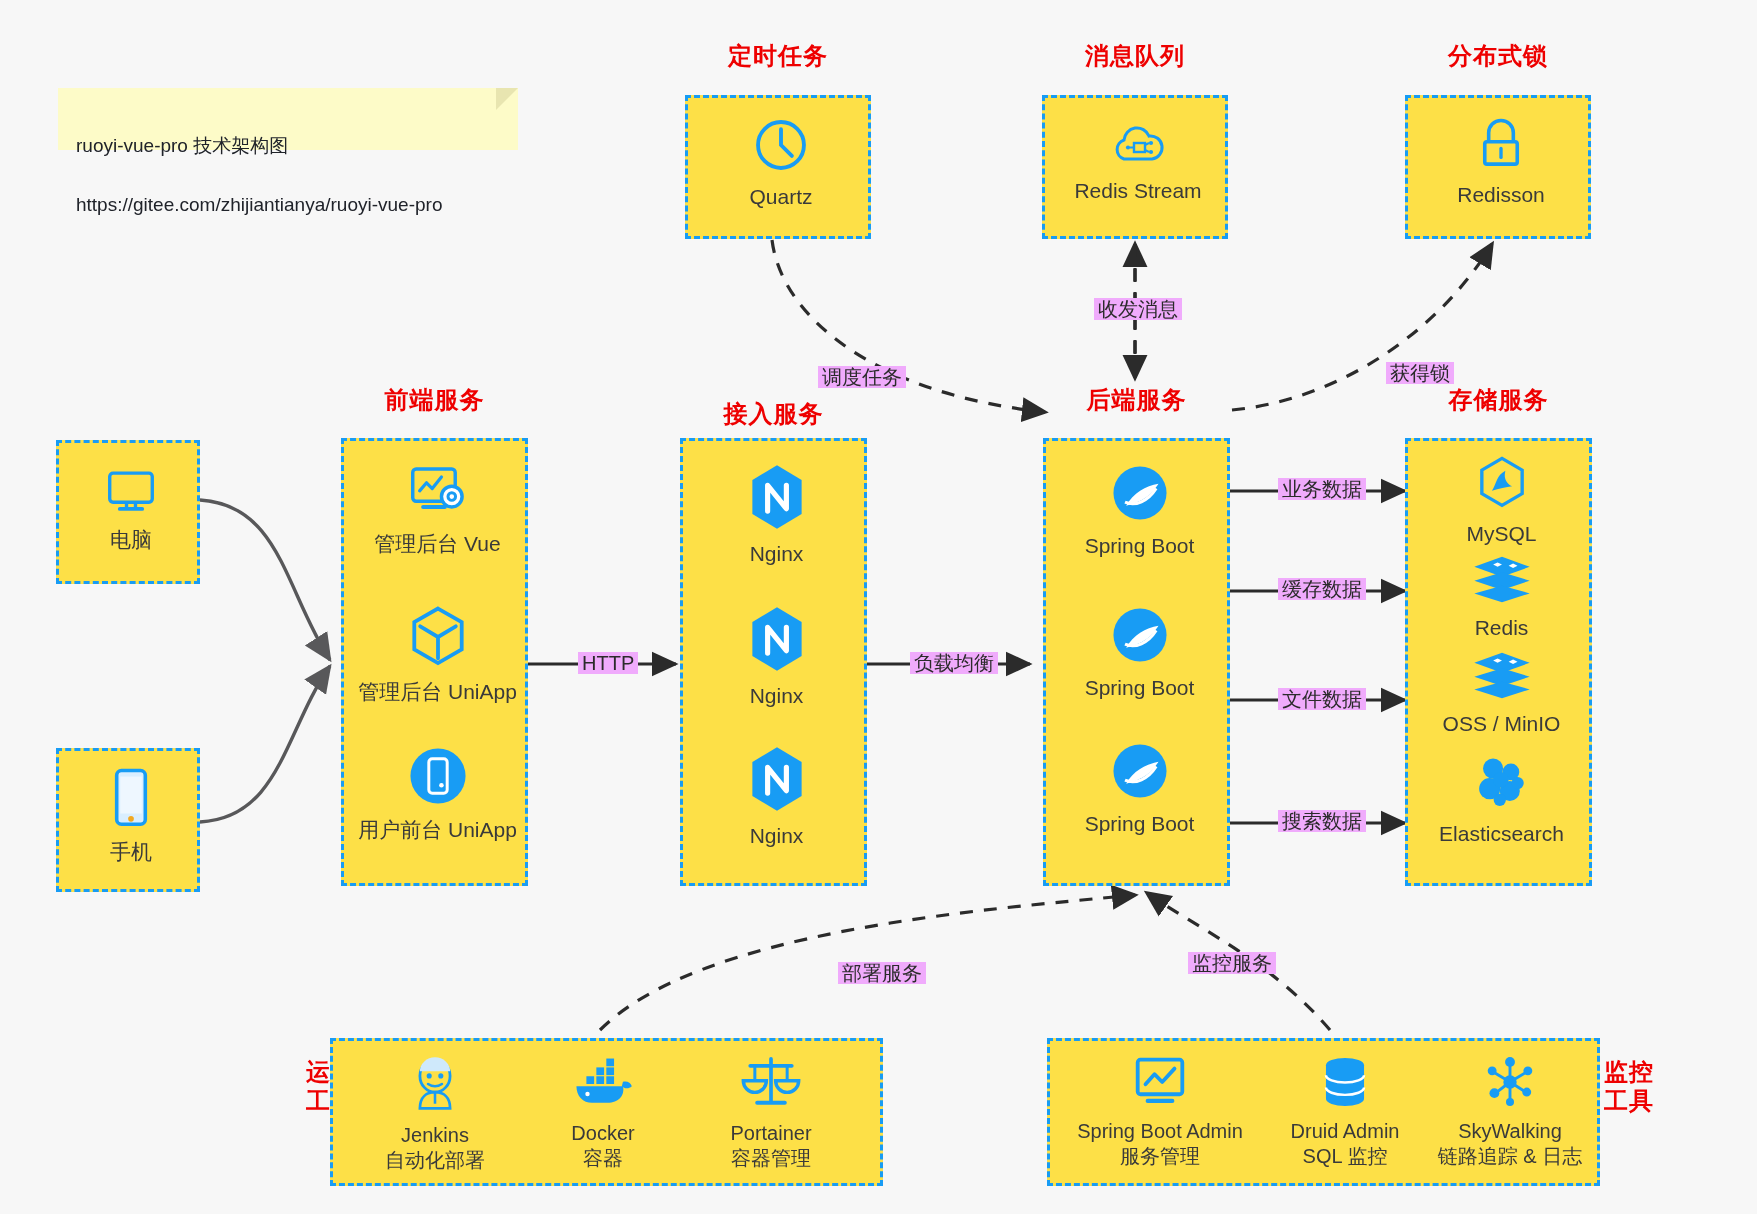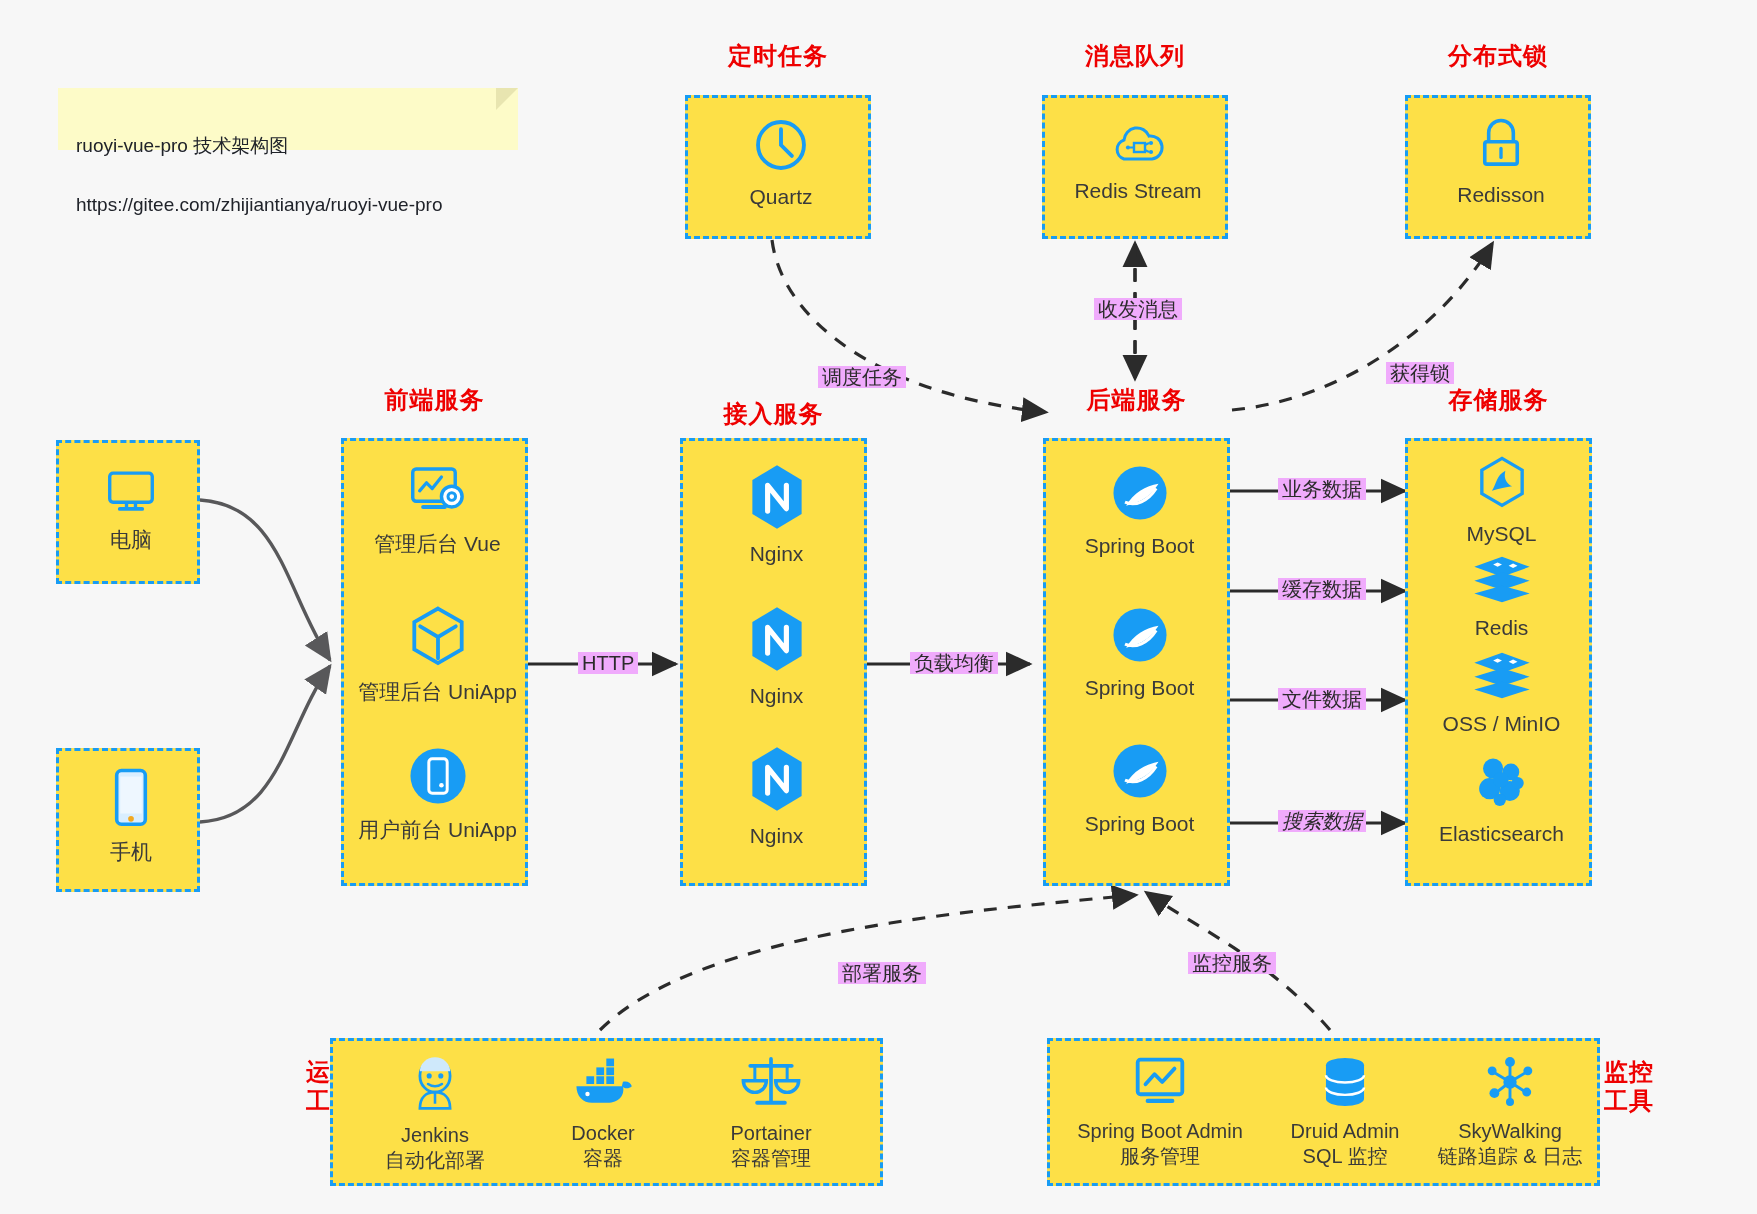--- a/index.html
+++ b/index.html
@@ -449,17 +449,17 @@
   </div>
 
   <div class="elabel" style="left:578px;top:652px;">HTTP</div>
   <div class="elabel" style="left:910px;top:652px;">负载均衡</div>
   <div class="elabel" style="left:818px;top:366px;">调度任务</div>
   <div class="elabel" style="left:1094px;top:298px;">收发消息</div>
   <div class="elabel" style="left:1386px;top:362px;">获得锁</div>
   <div class="elabel" style="left:1278px;top:478px;">业务数据</div>
   <div class="elabel" style="left:1278px;top:578px;">缓存数据</div>
   <div class="elabel" style="left:1278px;top:688px;">文件数据</div>
-  <div class="elabel" style="left:1278px;top:810px;font-style:italic;">搜索数据</div>
+  <div class="elabel" style="left:1278px;top:810px;">搜索数据</div>
   <div class="elabel" style="left:838px;top:962px;">部署服务</div>
   <div class="elabel" style="left:1188px;top:952px;">监控服务</div>
 
 </div>
 
 </body></html>

